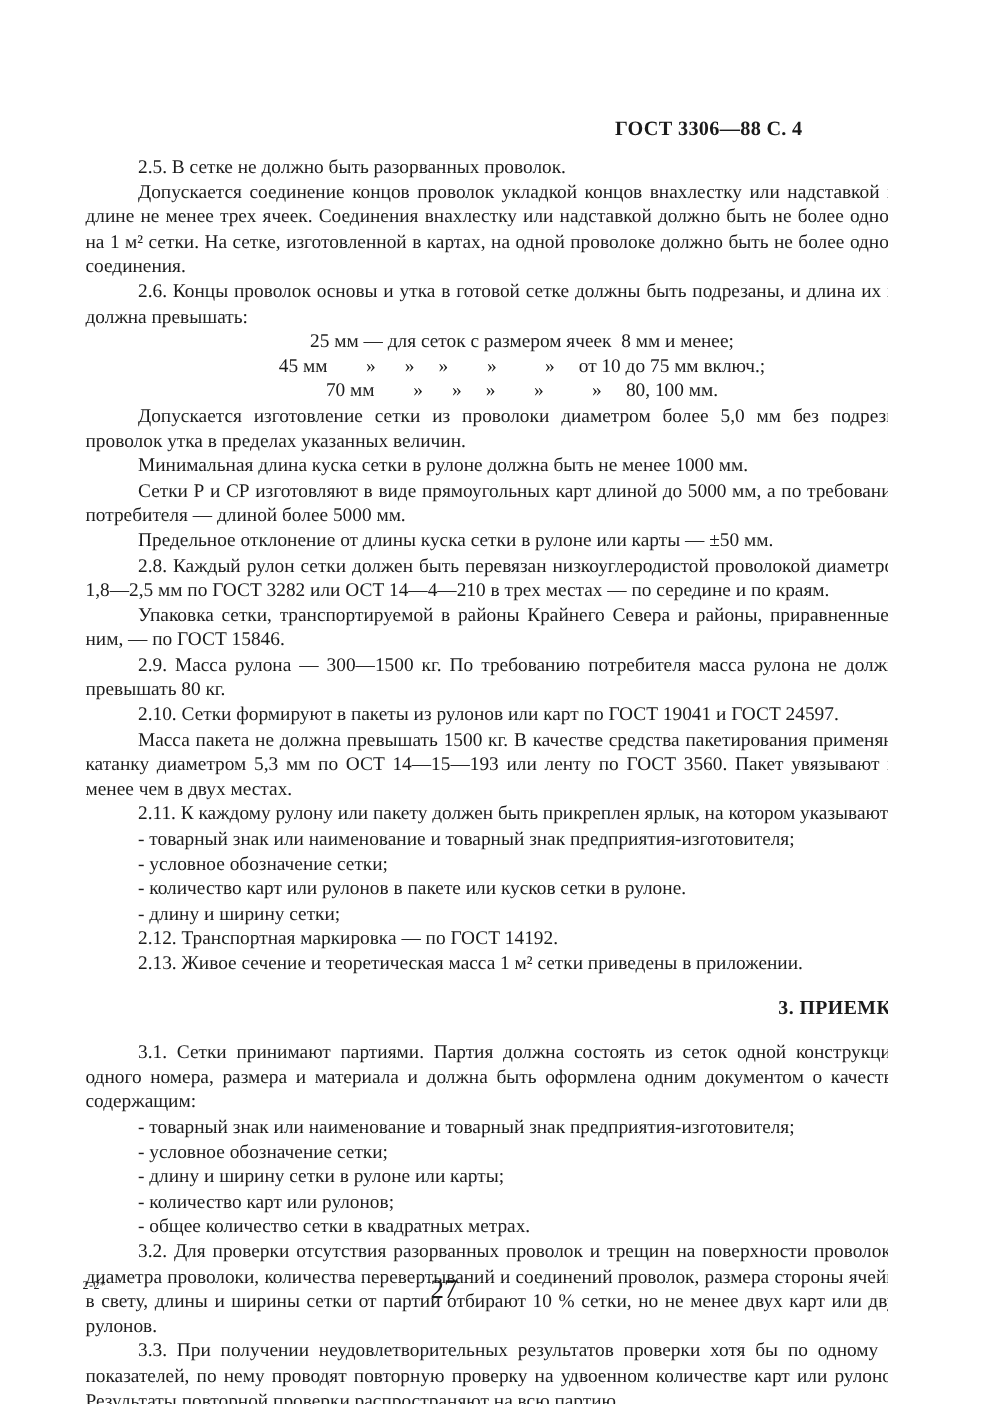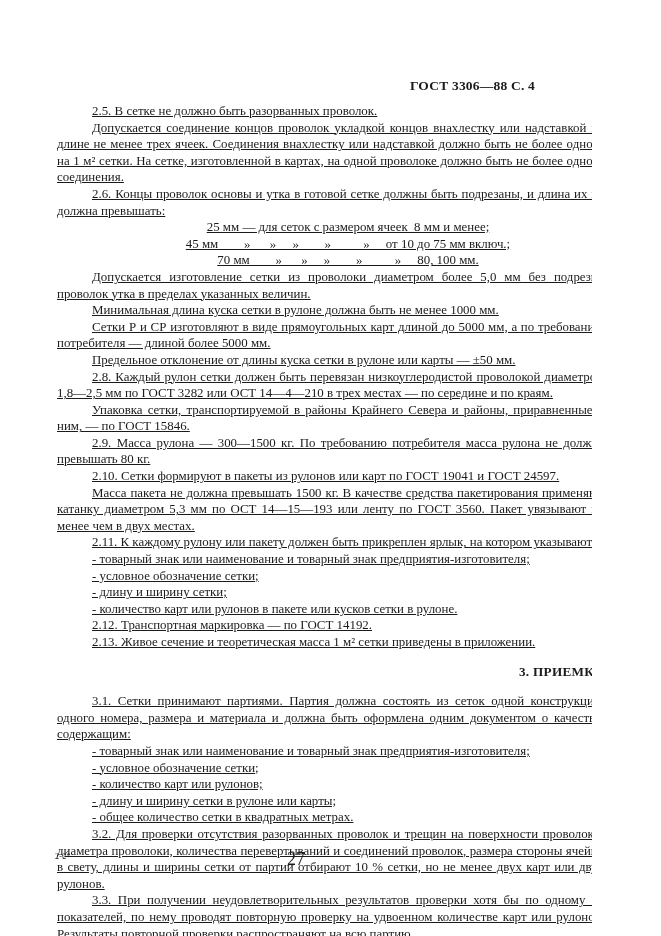--- a/index.html
+++ b/index.html
@@ -30,21 +30,20 @@
     top: 103px;
     left: 57px;
     width: 547px;
     font-size: 12.9px;
     line-height: 16.6px;
     text-align: justify;
   }
   .content p {
     margin: 0;
     text-indent: 35px;
-    text-decoration: underline;
   }
   .content p.blk-mm {
     white-space: pre;
     text-align: center;
   }
   .content h2.blk-heading {
     margin: 13px 0 13px 0;
     font-size: 13.2px;
     font-weight: bold;
     text-align: right;
@@ -87,30 +86,30 @@
       <p class="blk-indent">Сетки Р и СР изготовляют в виде прямоугольных карт длиной до 5000 мм, а по требованию потребителя — длиной более 5000 мм.</p>
       <p class="blk-indent">Предельное отклонение от длины куска сетки в рулоне или карты — ±50 мм.</p>
       <p class="blk-indent">2.8. Каждый рулон сетки должен быть перевязан низкоуглеродистой проволокой диаметром 1,8—2,5 мм по ГОСТ 3282 или ОСТ 14—4—210 в трех местах — по середине и по краям.</p>
       <p class="blk-indent">Упаковка сетки, транспортируемой в районы Крайнего Севера и районы, приравненные к ним, — по ГОСТ 15846.</p>
       <p class="blk-indent">2.9. Масса рулона — 300—1500 кг. По требованию потребителя масса рулона не должна превышать 80 кг.</p>
       <p class="blk-indent">2.10. Сетки формируют в пакеты из рулонов или карт по ГОСТ 19041 и ГОСТ 24597.</p>
       <p class="blk-indent">Масса пакета не должна превышать 1500 кг. В качестве средства пакетирования применяют катанку диаметром 5,3 мм по ОСТ 14—15—193 или ленту по ГОСТ 3560. Пакет увязывают не менее чем в двух местах.</p>
       <p class="blk-indent">2.11. К каждому рулону или пакету должен быть прикреплен ярлык, на котором указывают:</p>
       <p class="blk-indent">- товарный знак или наименование и товарный знак предприятия-изготовителя;</p>
       <p class="blk-indent">- условное обозначение сетки;</p>
+      <p class="blk-indent">- количество карт или рулонов в пакете или кусков сетки в рулоне.</p>
       <p class="blk-indent">- длину и ширину сетки;</p>
-      <p class="blk-indent">- количество карт или рулонов в пакете или кусков сетки в рулоне.</p>
       <p class="blk-indent">2.12. Транспортная маркировка — по ГОСТ 14192.</p>
       <p class="blk-indent">2.13. Живое сечение и теоретическая  масса 1 м²  сетки приведены в приложении.</p>
       <h2 class="blk-heading">3. ПРИЕМКА</h2>
       <p class="blk-indent">3.1. Сетки принимают партиями. Партия должна состоять из сеток одной конструкции, одного номера, размера и материала и должна быть оформлена одним документом о качестве, содержащим:</p>
       <p class="blk-indent">- товарный знак или наименование и товарный знак предприятия-изготовителя;</p>
       <p class="blk-indent">- условное обозначение сетки;</p>
+      <p class="blk-indent">- длину и ширину сетки в рулоне или карты;</p>
       <p class="blk-indent">- количество карт или рулонов;</p>
-      <p class="blk-indent">- длину и ширину сетки в рулоне или карты;</p>
       <p class="blk-indent">- общее количество сетки в квадратных метрах.</p>
       <p class="blk-indent">3.2. Для проверки отсутствия разорванных проволок и трещин на поверхности проволоки, диаметра проволоки, количества перевертываний и соединений проволок, размера стороны ячейки в свету, длины и ширины сетки от партии отбирают 10 % сетки, но не менее двух карт или двух рулонов.</p>
       <p class="blk-indent">3.3. При получении неудовлетворительных результатов проверки хотя бы по одному из показателей, по нему проводят повторную проверку на удвоенном количестве карт или рулонов. Результаты повторной проверки распространяют на всю партию.</p>
     </div>
 
   <div class="footer-left">2-2*</div>
   <div class="footer-page">27</div>
 </div>
 
 </body></html>

